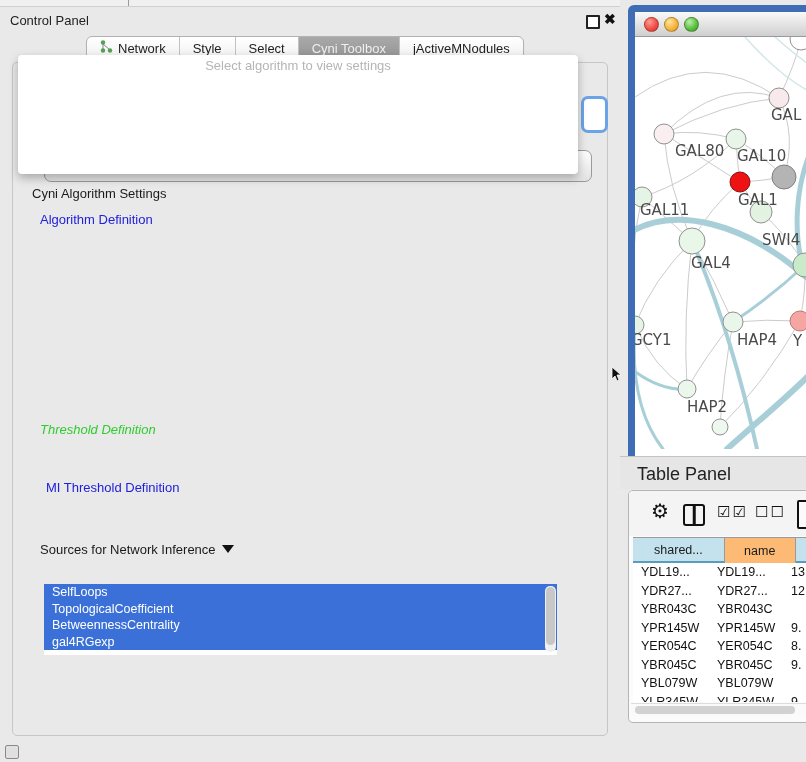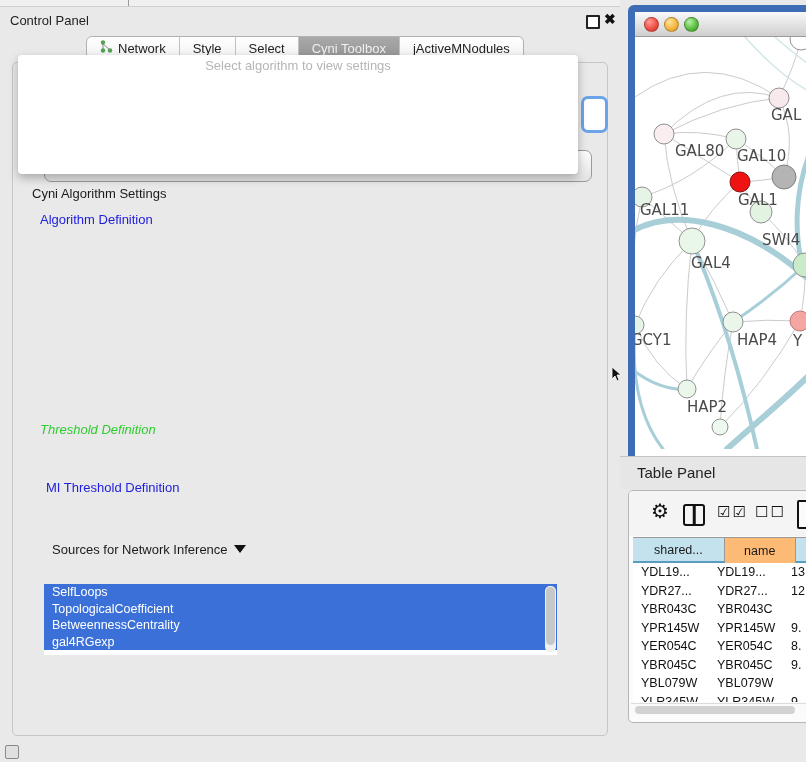--- a/index.html
+++ b/index.html
@@ -83,21 +83,21 @@
     background:#fff;overflow:hidden;}
   .net-titlebar{position:absolute;left:0;top:0;right:0;height:24px;
     background:linear-gradient(#f9f9f9,#cfcfcf);border-bottom:1px solid #9a9a9a;}
   .tl{position:absolute;top:5px;width:13px;height:13px;border-radius:50%;border:1px solid rgba(0,0,0,.25);}
   .tl.red{left:9px;background:radial-gradient(circle at 35% 30%,#ff9b94,#ee4b42 60%,#c53a32);}
   .tl.yel{left:29px;background:radial-gradient(circle at 35% 30%,#ffe39a,#f3b23c 60%,#cf9428);}
   .tl.grn{left:49px;background:radial-gradient(circle at 35% 30%,#b8f0a8,#57bb3c 60%,#3f9a2c);}
   .net-canvas{position:absolute;left:0;top:25px;width:196px;height:412px;background:#fff;}
   
   .tp-titlebar{left:620px;top:456px;width:186px;height:32px;background:#e6e6e6;border-top:1px solid #c4c4c4;}
-  .tp-title{left:637px;top:464px;font-size:15px;color:#222;}
+  .tp-title{left:637px;top:464px;font-size:18px;color:#222;}
   .tp-box{left:628px;top:490px;width:200px;height:231px;background:#fbfbfb;border:1px solid #b5b5b5;
     border-radius:5px;overflow:hidden;}
   .tp-toolbar{position:absolute;left:0;top:0;right:0;height:45px;background:#f4f4f4;}
   .gear{position:absolute;left:22px;top:8px;font-size:20px;color:#111;}
   .cols-ic{position:absolute;left:54px;top:13px;width:18px;height:18px;border:2.5px solid #111;border-radius:3px;}
   .cols-ic i{position:absolute;left:50%;top:0;width:2.5px;height:100%;background:#111;transform:translateX(-50%);}
   .checks{position:absolute;top:12px;font-size:15px;color:#111;letter-spacing:2px;}
   .doc-ic{position:absolute;left:168px;top:9px;width:20px;height:25px;border:2.5px solid #111;border-radius:2px;background:#fbfbfb;}
   .tbl{position:absolute;left:4px;top:46px;width:220px;height:165px;overflow:hidden;font-size:12.5px;}
   .tbl-head{display:flex;height:26px;}
@@ -209,21 +209,21 @@
           <i class="dn"></i>
         </span>
     </div>
 
     <div class="group" style="left:34px;top:479px;width:536px;height:50px;"></div>
     <div class="glabel blue" style="left:42px;top:473px;">MI Threshold Definition</div>
     <div class="lbl" style="left:42px;top:501px;">Mutual Information Threshold:</div>
     <input class="field norm" style="left: 420px; top: 497px; width: 133px;" readonly="" value="0.5">
 
     <div class="group" style="left:28px;top:541px;width:550px;height:112px;"></div>
-    <div class="glabel" style="left:48px;top:535px;">
+    <div class="glabel" style="left:36px;top:535px;">
       <span>Sources for Network Inference</span><span class="arrow-down"></span>
     </div>
     <div class="lbl" style="left:34px;top:558px;">Data Attributes</div>
     <div class="abs attr-list" id="attr-list">
         <div class="attr-row">SelfLoops</div>
         <div class="attr-row">TopologicalCoefficient</div>
         <div class="attr-row">BetweennessCentrality</div>
         <div class="attr-row">gal4RGexp</div>
       </div>
     <div class="abs attr-sb">

